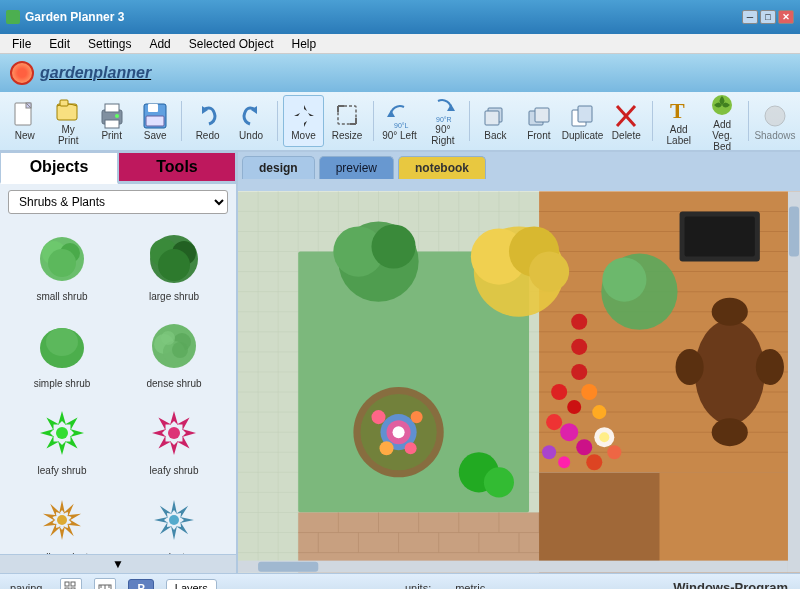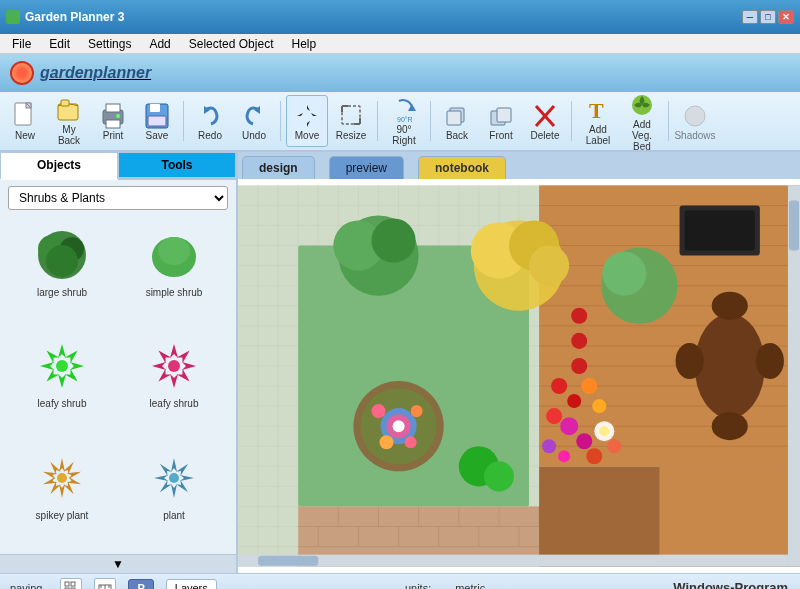--- a/index.html
+++ b/index.html
@@ -84,26 +84,26 @@
       display: flex;
       flex-direction: column;
     }
 
     #panel-tabs { display: flex; border-bottom: 2px solid #b0c8e0; }
     .panel-tab {
       flex: 1;
       text-align: center;
       padding: 5px 8px;
       cursor: pointer;
-      font-size: 12px;
+      font-size: 16px;
       font-weight: bold;
       border: 1px solid #b0c8e0;
     }
     .panel-tab.active { background: white; border-bottom: 2px solid white; margin-bottom: -2px; }
-    .panel-tab.inactive { background: #0ea5e9; }
+    .panel-tab.inactive { background: #be185d; }
 
     #category-select {
       margin: 6px 8px;
       display: flex;
       gap: 4px;
     }
     #category-select select {
       flex: 1;
       padding: 3px 6px;
       border: 1px solid #a3a3a3;
@@ -135,22 +135,22 @@
     
     #right-panel {
       flex: 1;
       display: flex;
       flex-direction: column;
       background: #d0e8f8;
     }
 
     #view-tabs {
       display: flex;
-      padding: 4px 4px 0;
-      gap: 14px;
+      padding: 4px 4px 12px;
+      gap: 4px;
       background: #b8d0e8;
     }
     .view-tab {
       padding: 4px 16px;
       border-radius: 5px 5px 0 0;
       cursor: pointer;
       font-size: 12px;
       border: 1px solid #90b0d0;
       border-bottom: none;
     }
@@ -239,21 +239,21 @@
   </div>
 
   <div class="tool-btn">
     <div class="icon">
       <svg width="26" height="28" viewBox="0 0 26 28">
           <rect x="2" y="8" width="20" height="16" rx="2" fill="#f8e080" stroke="#a08000"></rect>
           <path d="M2 10 Q12 6 22 10" fill="#f8e080" stroke="#a08000"></path>
           <rect x="5" y="4" width="8" height="6" rx="1" fill="#f8e080" stroke="#a08000"></rect>
         </svg>
     </div>
-    <span class="label">My Back</span>
+    <span class="label">My Print</span>
   </div>
 
   <div class="tool-btn">
     <div class="icon">
       <svg width="26" height="28" viewBox="0 0 26 28">
           <rect x="3" y="8" width="20" height="14" rx="2" fill="#8090a0" stroke="#607080"></rect>
           <rect x="6" y="2" width="14" height="8" fill="white" stroke="#607080"></rect>
           <rect x="6" y="18" width="14" height="8" fill="white" stroke="#607080"></rect>
           <circle cx="18" cy="14" r="2" fill="#60ff60"></circle>
         </svg>
@@ -317,20 +317,30 @@
           <line x1="22" y1="22" x2="16" y2="22" stroke="#666" stroke-width="2"></line>
           <line x1="22" y1="22" x2="22" y2="16" stroke="#666" stroke-width="2"></line>
         </svg>
     </div>
     <span class="label">Resize</span>
   </div>
 
 
   <div class="toolbar-sep"></div>
 
+  <div class="tool-btn">
+    <div class="icon">
+      <svg width="26" height="28" viewBox="0 0 26 28">
+          <path d="M18 5 A9 9 0 0 0 5 14" fill="none" stroke="#4080c0" stroke-width="2"></path>
+          <polygon points="5,8 1,15 9,15" fill="#4080c0"></polygon>
+          <text x="8" y="26" font-size="7" fill="#4080c0">90°L</text>
+        </svg>
+    </div>
+    <span class="label">90° Left</span>
+  </div>
 
   <div class="tool-btn">
     <div class="icon">
       <svg width="26" height="28" viewBox="0 0 26 28">
           <path d="M8 5 A9 9 0 0 1 21 14" fill="none" stroke="#4080c0" stroke-width="2"></path>
           <polygon points="21,8 25,15 17,15" fill="#4080c0"></polygon>
           <text x="6" y="26" font-size="7" fill="#4080c0">90°R</text>
         </svg>
     </div>
     <span class="label">90° Right</span>
@@ -351,20 +361,29 @@
   <div class="tool-btn">
     <div class="icon">
       <svg width="26" height="28" viewBox="0 0 26 28">
           <rect x="3" y="9" width="14" height="14" rx="1" fill="#c8d8e8" stroke="#6080a0"></rect>
           <rect x="9" y="6" width="14" height="14" rx="1" fill="#e0e8f0" stroke="#6080a0"></rect>
         </svg>
     </div>
     <span class="label">Front</span>
   </div>
 
+  <div class="tool-btn">
+    <div class="icon">
+      <svg width="26" height="28" viewBox="0 0 26 28">
+          <rect x="2" y="8" width="14" height="16" rx="1" fill="white" stroke="#6080a0"></rect>
+          <rect x="8" y="4" width="14" height="16" rx="1" fill="#d0e0f0" stroke="#6080a0"></rect>
+        </svg>
+    </div>
+    <span class="label">Duplicate</span>
+  </div>
 
   <div class="tool-btn">
     <div class="icon">
       <svg width="26" height="28" viewBox="0 0 26 28">
           <line x1="4" y1="4" x2="22" y2="24" stroke="#cc2020" stroke-width="3"></line>
           <line x1="22" y1="4" x2="4" y2="24" stroke="#cc2020" stroke-width="3"></line>
         </svg>
     </div>
     <span class="label">Delete</span>
   </div>
@@ -418,20 +437,31 @@
         <option>Trees</option>
         <option>Flowers</option>
         <option>Vegetables</option>
         <option>Fruit</option>
         <option>Structures</option>
       </select>
     </div>
 
     <div id="plants-grid">
 
+      <div class="plant-item">
+        <div class="plant-icon">
+          <svg width="56" height="56" viewBox="0 0 56 56">
+            <circle cx="28" cy="28" r="22" fill="#5cb85c" opacity="0.9"></circle>
+            <circle cx="20" cy="22" r="12" fill="#6dc86d"></circle>
+            <circle cx="36" cy="22" r="10" fill="#4aaa4a"></circle>
+            <circle cx="28" cy="32" r="14" fill="#5cb85c"></circle>
+          </svg>
+        </div>
+        <span class="plant-label">small shrub</span>
+      </div>
 
       <div class="plant-item">
         <div class="plant-icon">
           <svg width="56" height="56" viewBox="0 0 56 56">
             <circle cx="28" cy="28" r="24" fill="#2d7a2d" opacity="0.9"></circle>
             <circle cx="18" cy="22" r="14" fill="#3a8a3a"></circle>
             <circle cx="38" cy="22" r="12" fill="#226022"></circle>
             <circle cx="28" cy="34" r="16" fill="#2d7a2d"></circle>
           </svg>
         </div>
@@ -441,20 +471,33 @@
       <div class="plant-item">
         <div class="plant-icon">
           <svg width="56" height="56" viewBox="0 0 56 56">
             <ellipse cx="28" cy="30" rx="22" ry="20" fill="#4cae4c"></ellipse>
             <ellipse cx="28" cy="24" rx="16" ry="14" fill="#5cb85c"></ellipse>
           </svg>
         </div>
         <span class="plant-label">simple shrub</span>
       </div>
 
+      <div class="plant-item">
+        <div class="plant-icon">
+          <svg width="56" height="56" viewBox="0 0 56 56">
+            <circle cx="28" cy="28" r="22" fill="#6db86d"></circle>
+            <circle cx="18" cy="26" r="10" fill="#7dc87d" opacity="0.8"></circle>
+            <circle cx="36" cy="24" r="9" fill="#5aa85a" opacity="0.8"></circle>
+            <circle cx="28" cy="34" r="11" fill="#6db86d" opacity="0.9"></circle>
+            <circle cx="22" cy="20" r="7" fill="#7dc87d" opacity="0.7"></circle>
+            <circle cx="34" cy="32" r="8" fill="#5aa85a" opacity="0.7"></circle>
+          </svg>
+        </div>
+        <span class="plant-label">dense shrub</span>
+      </div>
 
       <div class="plant-item">
         <div class="plant-icon">
           <svg width="56" height="56" viewBox="0 0 56 56">
             <g transform="translate(28,28)">
               <polygon points="0,-22 4,-8 0,-12 -4,-8" fill="#22cc22"></polygon>
               <polygon points="0,-22 4,-8 0,-12 -4,-8" fill="#22cc22" transform="rotate(45)"></polygon>
               <polygon points="0,-22 4,-8 0,-12 -4,-8" fill="#22cc22" transform="rotate(90)"></polygon>
               <polygon points="0,-22 4,-8 0,-12 -4,-8" fill="#22cc22" transform="rotate(135)"></polygon>
               <polygon points="0,-22 4,-8 0,-12 -4,-8" fill="#22cc22" transform="rotate(180)"></polygon>

